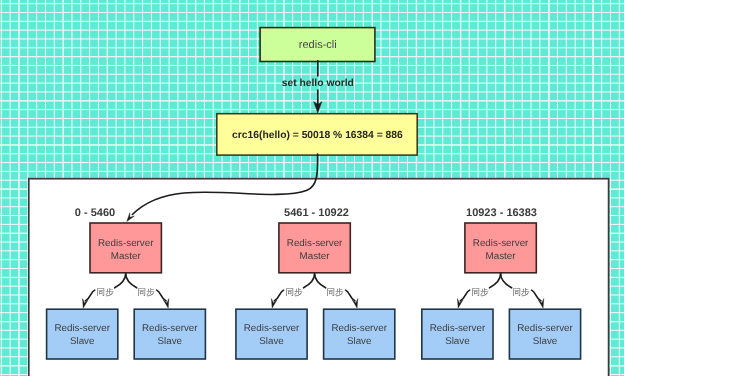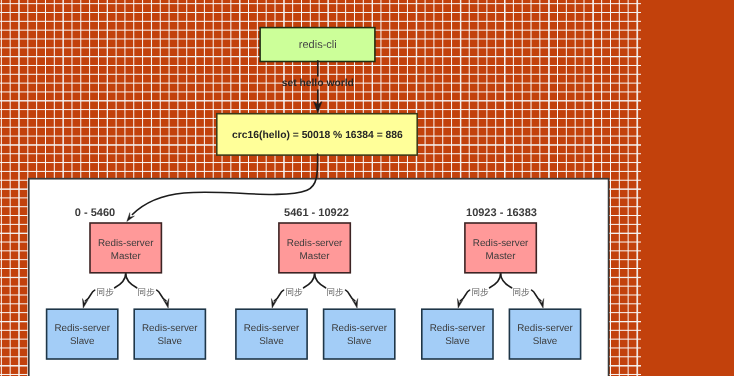--- a/index.html
+++ b/index.html
@@ -1,21 +1,21 @@
 <!DOCTYPE html>
 <html><head>
 <meta charset="utf-8">
 <title>Redis Cluster Diagram</title>
 <style>
   html,body{margin:0;padding:0;background:#ffffff;}
   body{width:734px;height:376px;overflow:hidden;
        font-family:"Liberation Sans",sans-serif;
        -webkit-font-smoothing:antialiased;text-rendering:geometricPrecision;}
   svg text{-webkit-font-smoothing:antialiased;}
-  #stage{position:relative;width:734px;height:376px;overflow:hidden;background:#c2410c;}
+  #stage{position:relative;width:624px;height:376px;overflow:hidden;background:#5eead4;}
   #grid{position:absolute;left:0;top:0;width:645px;height:376px;}
   #svg{position:absolute;left:0;top:0;width:734px;height:376px;}
   svg text{filter:grayscale(1);}
   .nlabel{font-family:"Liberation Sans",sans-serif;font-size:9.8px;fill:#3b3b3b;
           text-anchor:middle;dominant-baseline:middle;}
   .clabel{font-family:"Liberation Sans",sans-serif;font-size:11px;fill:#3b4a33;
           text-anchor:middle;dominant-baseline:middle;}
   .elabel{font-family:"Liberation Sans",sans-serif;font-size:10.3px;font-weight:bold;
           fill:#262626;text-anchor:middle;dominant-baseline:middle;}
   .slotlabel{font-family:"Liberation Sans",sans-serif;font-size:11px;font-weight:bold;

